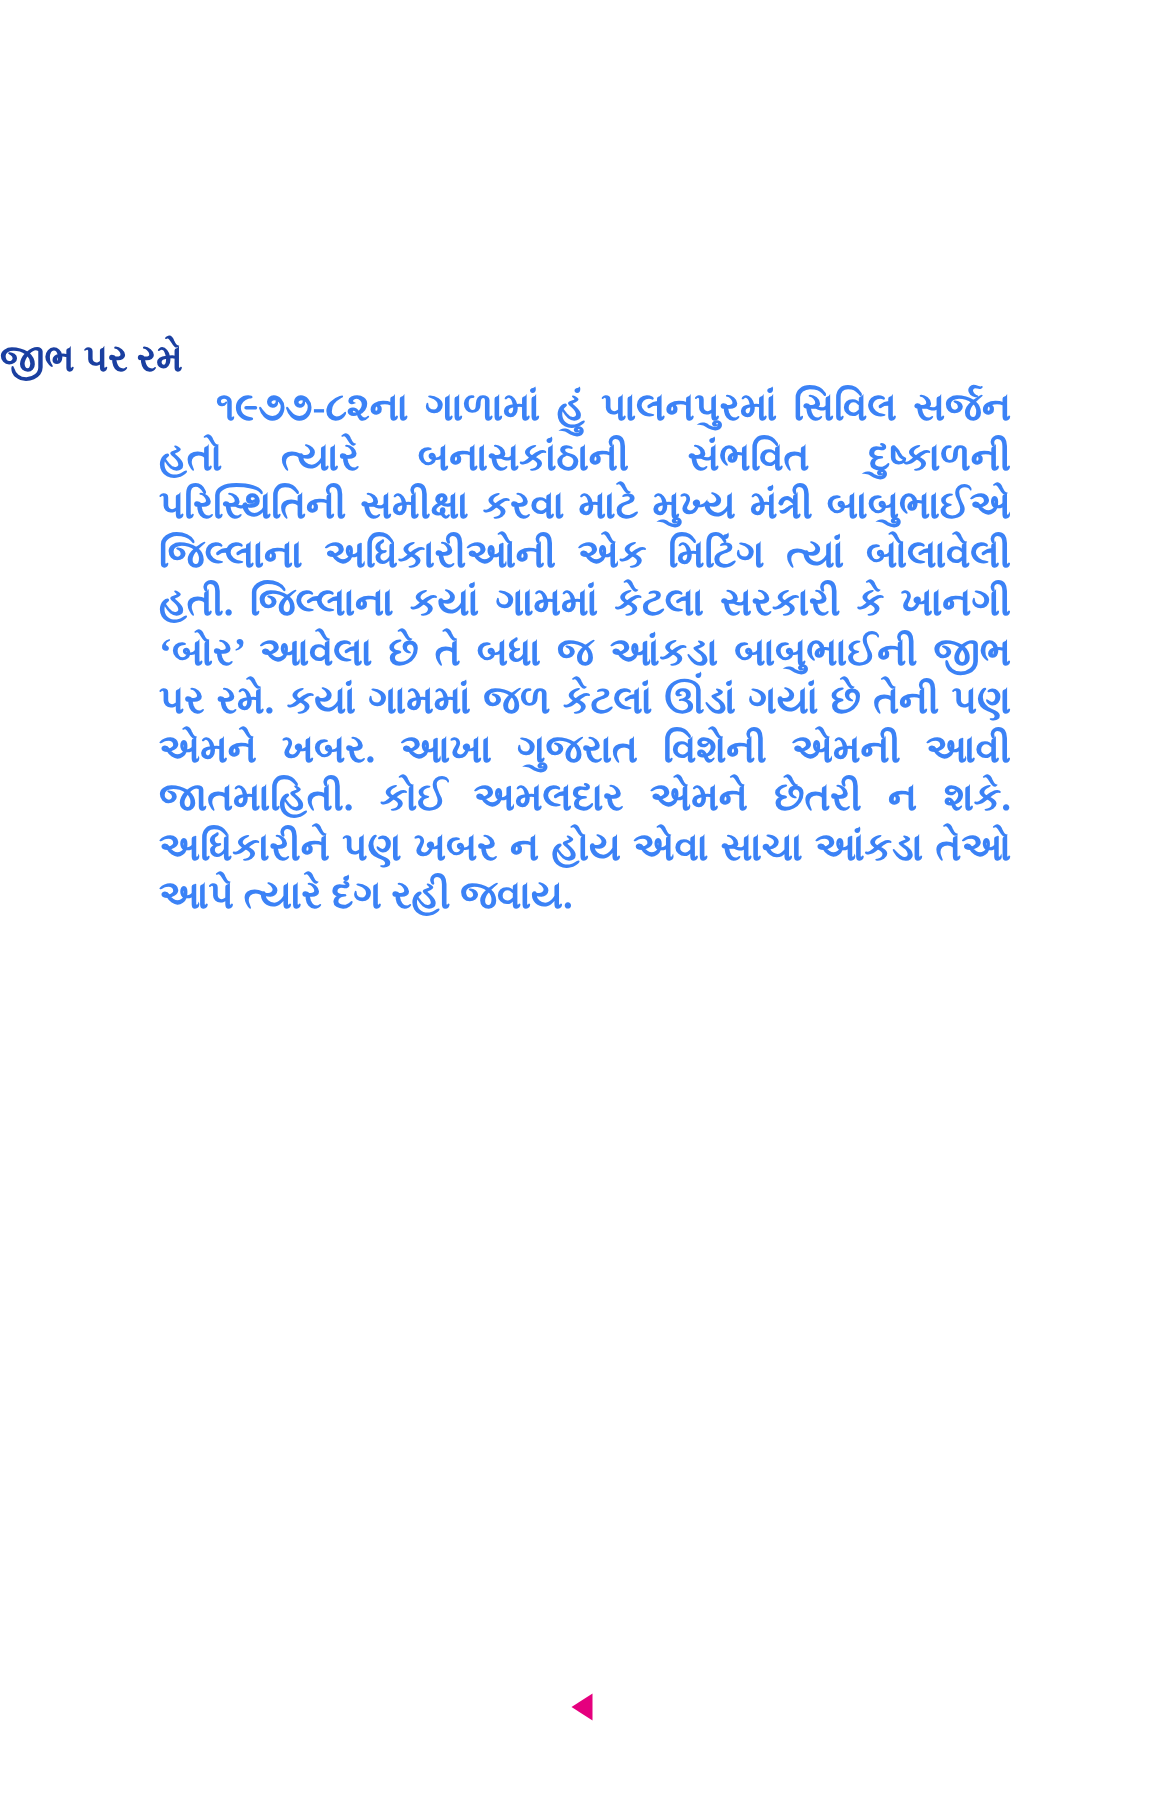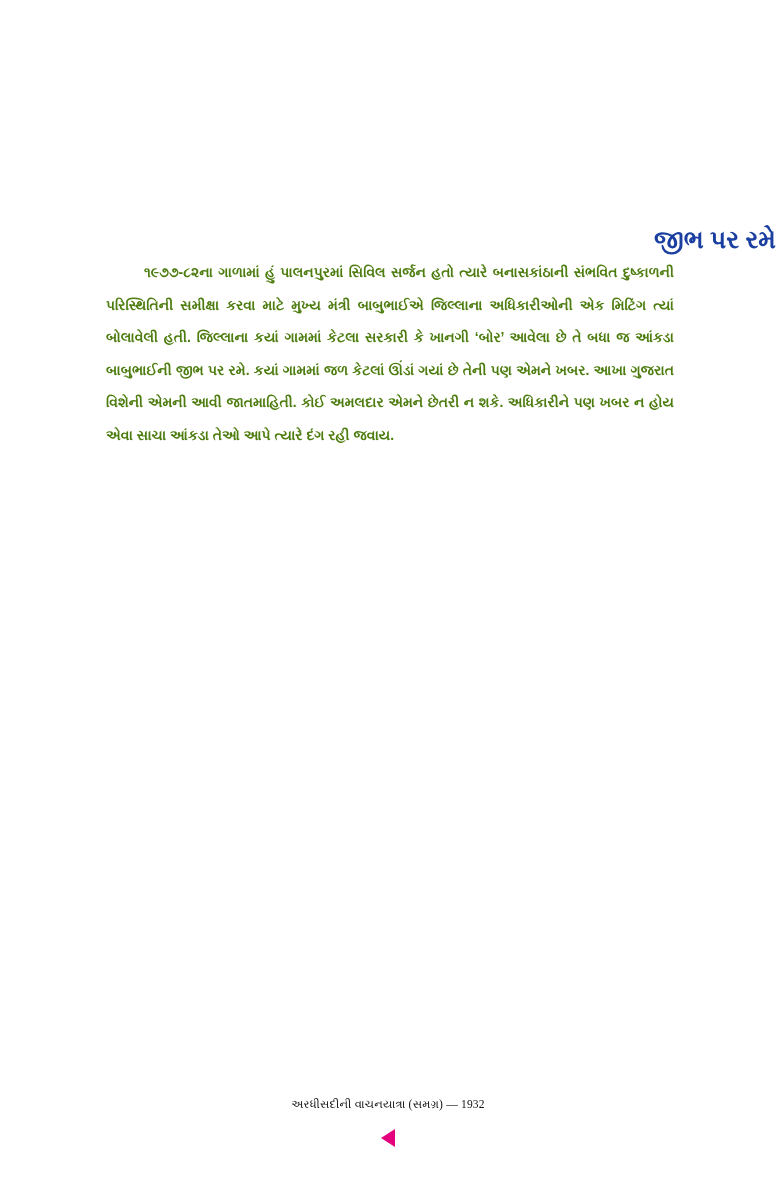--- a/index.html
+++ b/index.html
@@ -31,38 +31,38 @@
     font-size: 40px;
     letter-spacing: 1px;
     color: #e5007e;
     line-height: 1.1;
   }
   .article-title {
     position: absolute;
     top: 204px;
     left: 0;
     right: 0;
-    text-align: right;
+    text-align: left;
     font-family: "Liberation Serif", serif;
     font-weight: bold;
     font-size: 25px;
     color: #1a3fa0;
     line-height: 1.2;
   }
   .body-text {
     position: absolute;
     top: 256px;
     left: 106px;
     width: 568px;
-    font-family: Liberation Sans, sans-serif;
-    font-size: 14px;
+    font-family: Liberation Serif, serif;
+    font-size: 26px;
     line-height: 32.5px;
     text-align: justify;
     text-justify: inter-word;
-    color: #4d7c0f;
+    color: #3b82f6;
     font-weight: 600;
   }
   .body-text p {
     margin: 0;
     text-indent: 38px;
   }
   .footer-source {
     position: absolute;
     bottom: 88px;
     left: 0;
@@ -91,17 +91,16 @@
 
 <div class="page">
 
 
   <h2 class="article-title">જીભ પર રમે</h2>
 
   <div class="body-text">
     <p>૧૯૭૭-૮૨ના ગાળામાં હું પાલનપુરમાં સિવિલ સર્જન હતો ત્યારે બનાસકાંઠાની સંભવિત દુષ્કાળની પરિસ્થિતિની સમીક્ષા કરવા માટે મુખ્ય મંત્રી બાબુભાઈએ જિલ્લાના અધિકારીઓની એક મિટિંગ ત્યાં બોલાવેલી હતી. જિલ્લાના કયાં ગામમાં કેટલા સરકારી કે ખાનગી ‘બોર’ આવેલા છે તે બધા જ આંકડા બાબુભાઈની જીભ પર રમે. કયાં ગામમાં જળ કેટલાં ઊંડાં ગયાં છે તેની પણ એમને ખબર. આખા ગુજરાત વિશેની એમની આવી જાતમાહિતી. કોઈ અમલદાર એમને છેતરી ન શકે. અધિકારીને પણ ખબર ન હોય એવા સાચા આંકડા તેઓ આપે ત્યારે દંગ રહી જવાય.</p>
   </div>
 
-  <div class="footer-source">અરધીસદીની વાચનયાત્રા (સમગ્ર) — 1932</div>
 
   <div class="nav-marker"></div>
 
 </div>
 
 </body></html>

